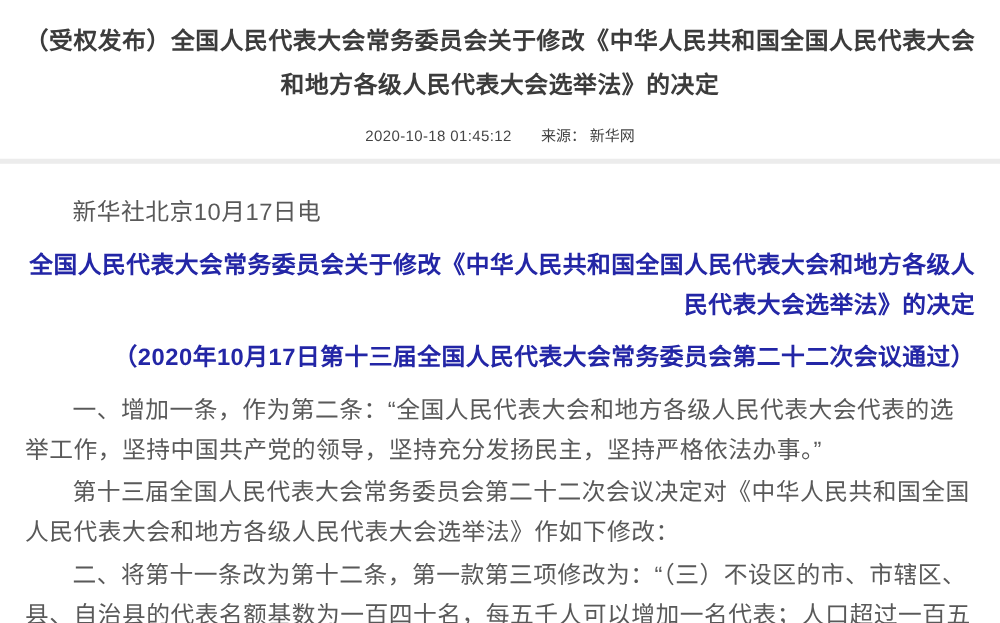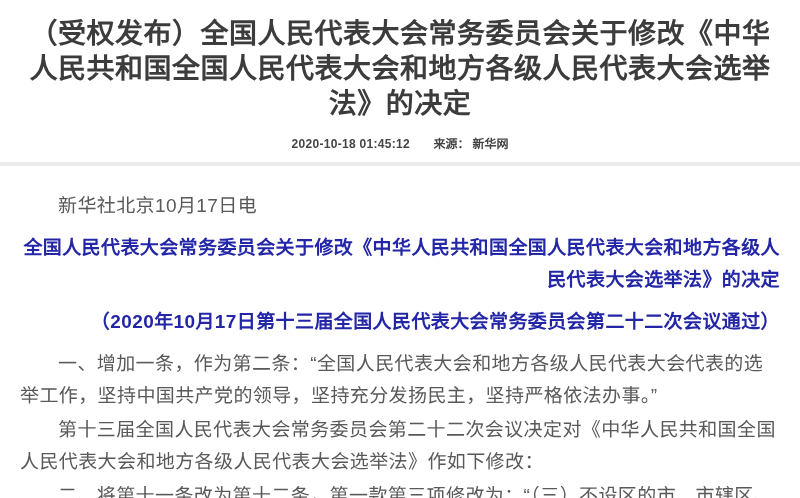--- a/index.html
+++ b/index.html
@@ -14,31 +14,31 @@
     background: #ffffff;
     overflow: hidden;
   }
 
   
   .article-header {
     padding: 16px 18px 0 18px;
     text-align: center;
   }
   .page-title {
-    font-size: 28px;
+    font-size: 19px;
     line-height: 35px;
     font-weight: bold;
     color: #3c3c3c;
     letter-spacing: 0.5px;
     text-align: center;
   }
   .meta-line {
     margin-top: 13px;
     font-size: 12px;
-    font-weight: bold;
+    font-weight: normal;
     color: #454545;
     text-align: center;
   }
   .meta-line .datetime { letter-spacing: 0.3px; }
   .meta-line .source-wrap { margin-left: 20px; }
   .meta-line .source-name { margin-left: 3px; }
 
   
   .divider {
     margin-top: 11px;

